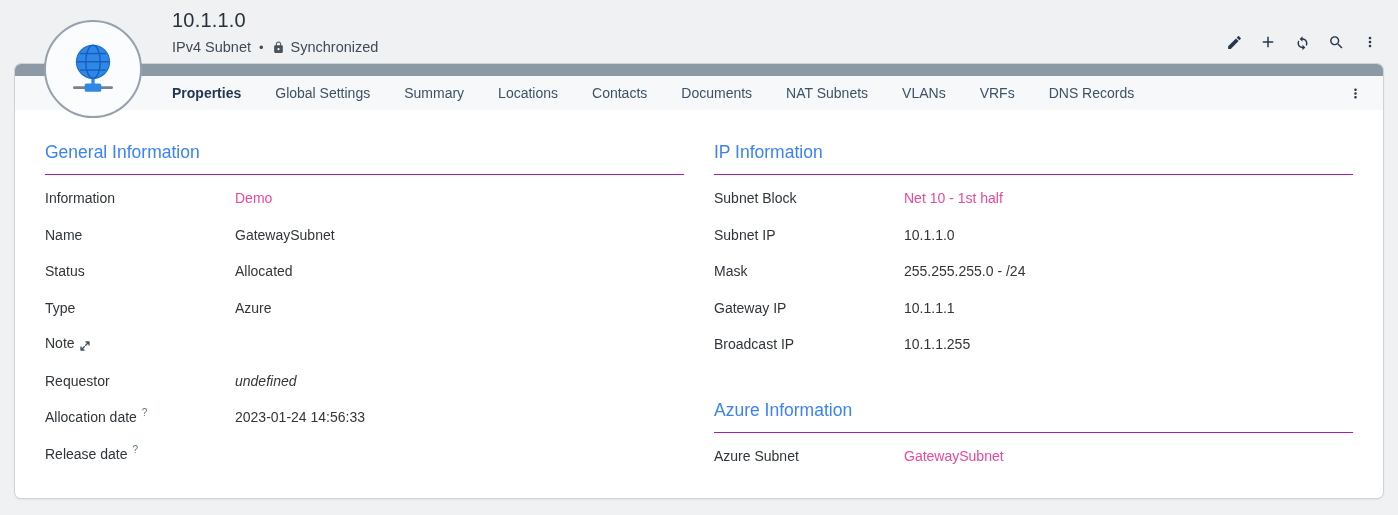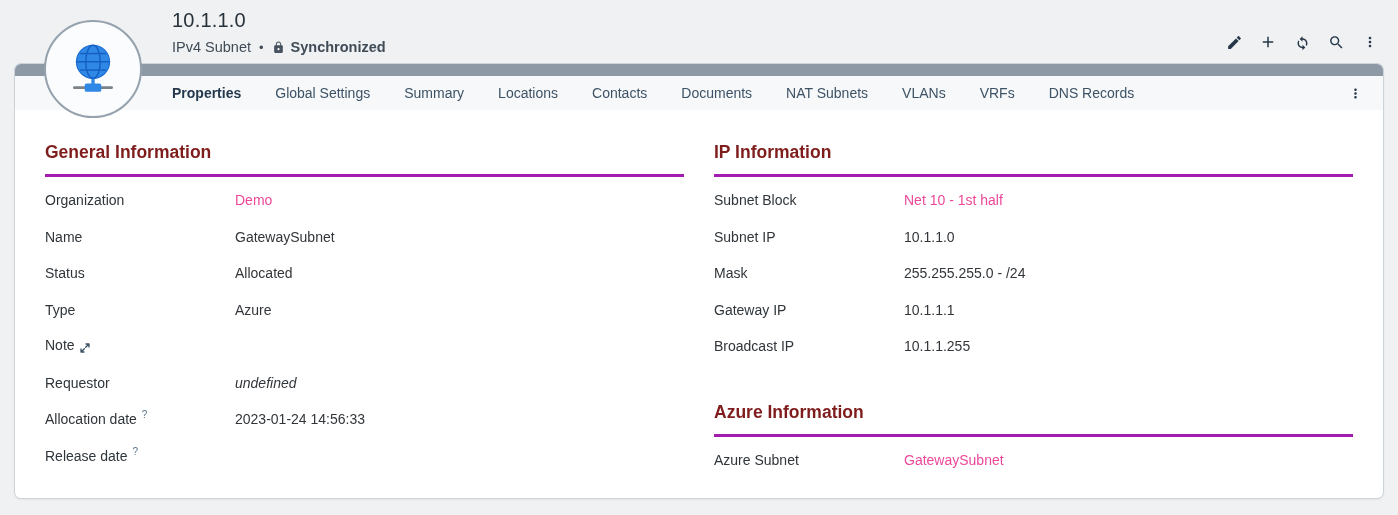--- a/index.html
+++ b/index.html
@@ -17,21 +17,21 @@
     position: absolute; left: 172px; top: 9px;
     font-size: 20px; color: #27313a; letter-spacing: .2px;
   }
   .object-subtitle {
     position: absolute; left: 172px; top: 39px;
     display: flex; align-items: center; gap: 8px;
     font-size: 14.5px; color: #3f4b57; justify-content: space-between;
   }
   .subtitle-sep { font-size: 13px; color: #3f4b57; }
   .lock-icon svg { display: block; }
-  .sync-wrap { display: flex; align-items: center; gap: 6px; font-weight: bold; }
+  .sync-wrap { display: flex; align-items: center; gap: 6px; }
 
   .header-actions {
     position: absolute; right: 16px; top: 30px;
     display: flex; align-items: center; gap: 10px;
   }
   .icon-btn {
     width: 24px; height: 24px; border: none; background: transparent;
     display: flex; align-items: center; justify-content: center;
     cursor: pointer; color: #27384a; padding: 0;
   }
@@ -63,23 +63,23 @@
   .tab.active { font-weight: bold; color: #24384e; }
   .tabs-more { margin-left: auto; color: #27384a; }
 
   .content {
     display: flex; gap: 30px;
     padding: 26px 30px 0 30px;
   }
   .col { flex: 1; min-width: 0; }
 
   .section-heading {
-    font-size: 17.5px; font-weight: 700; color: #7f1d1d;
+    font-size: 17.5px; font-weight: 400; color: #3b82f6;
     padding: 6px 0 11px 0;
-    border-bottom: 3px solid #a21caf;
+    border-bottom: 1px solid #a21caf;
   }
   .section-heading.spaced { margin-top: 31px; }
 
   .rows { margin-top: 5px; }
   .field { display: flex; align-items: center; height: 36.5px; font-size: 14px; }
   .field-label {
     width: 190px; flex: none; color: #2f353a;
     display: flex; align-items: flex-start; gap: 5px;
   }
   .help-sup { font-size: 10px; color: #5b738b; margin-top: -2px; }
@@ -167,21 +167,21 @@
         </span>
       </span>
     </div>
 
     <div class="content">
 
       <div class="col">
         <div class="section-heading">General Information</div>
         <div class="rows">
           <div class="field">
-            <span class="field-label">Organization</span>
+            <span class="field-label">Information</span>
             <a class="field-value value-link">Demo</a>
           </div>
           <div class="field">
             <span class="field-label">Name</span>
             <span class="field-value">GatewaySubnet</span>
           </div>
           <div class="field">
             <span class="field-label">Status</span>
             <span class="field-value">Allocated</span>
           </div>

